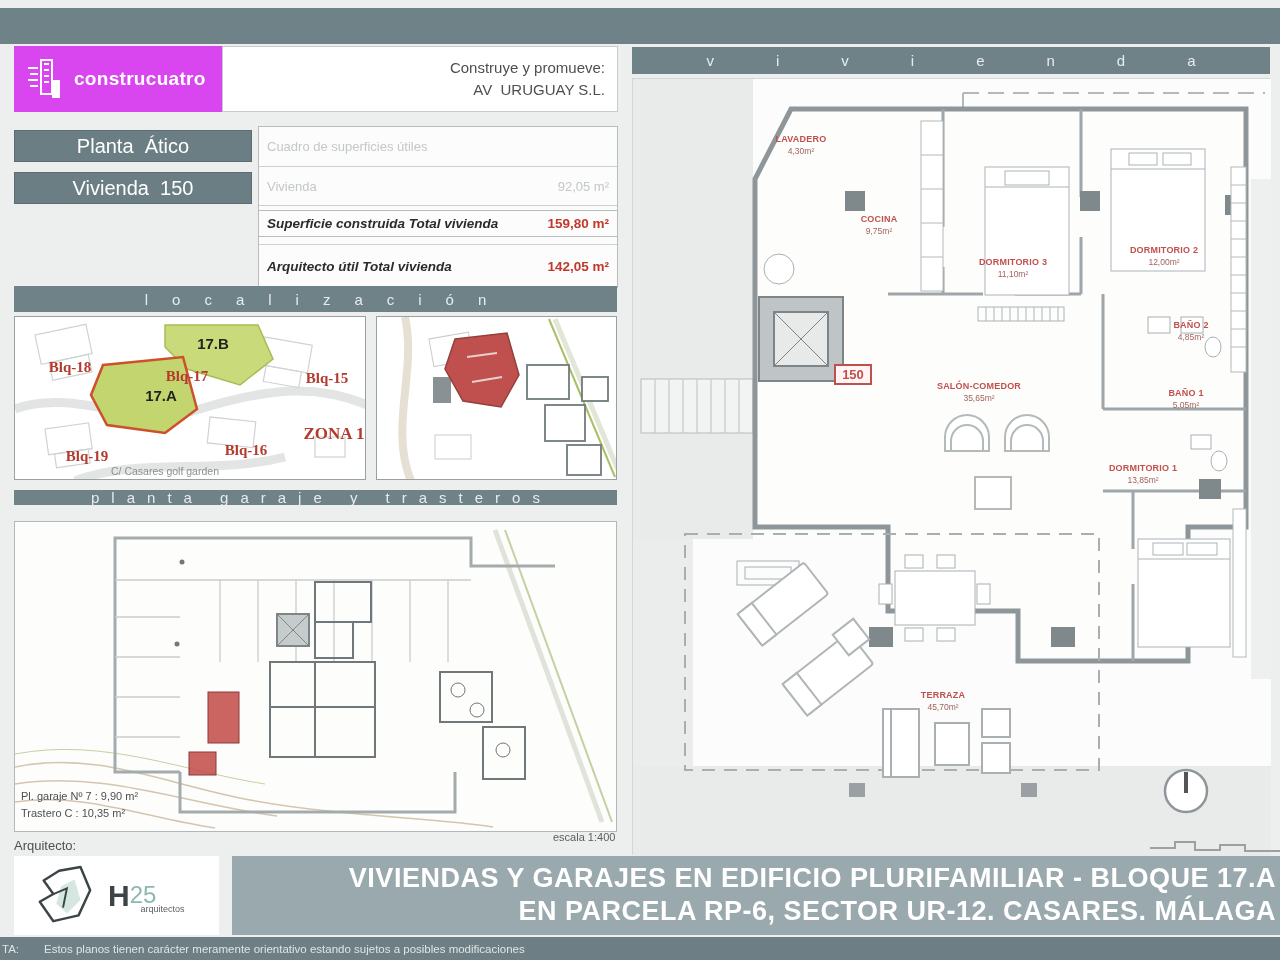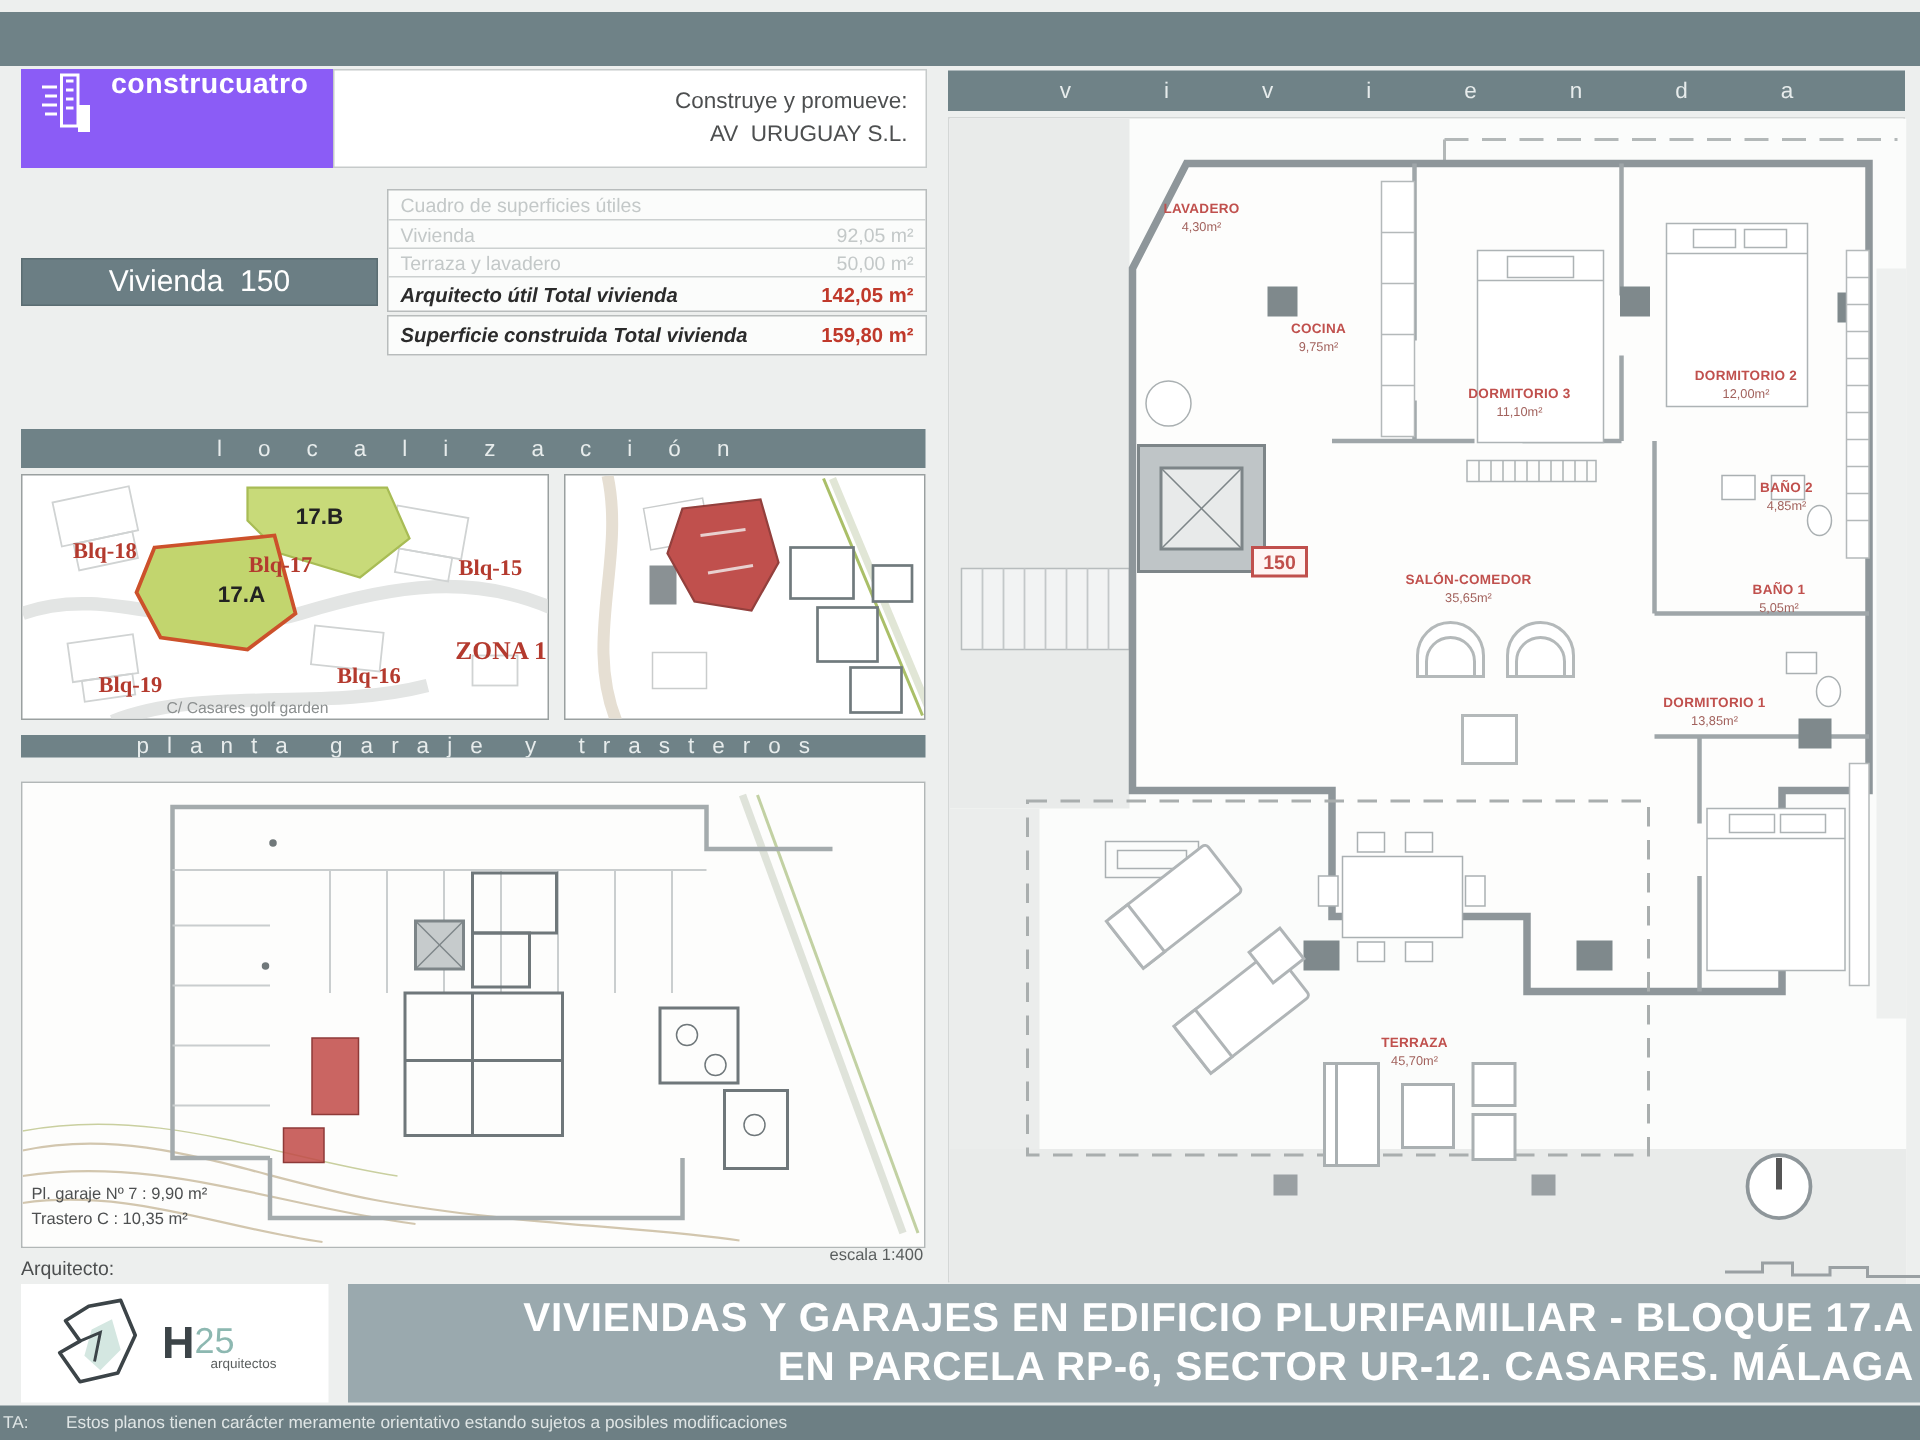--- a/index.html
+++ b/index.html
@@ -4,30 +4,30 @@
 <style>
   html,body{margin:0;padding:0;}
   body{width:1280px;height:960px;background:#edefee;font-family:"Liberation Sans",sans-serif;position:relative;overflow:hidden;}
   #sheet{position:absolute;inset:0;}
 
   .slate{background:#6f8287;}
   .bar-top{position:absolute;left:0;top:8;width:1280px;height:36px;}
   .hdr-bar{position:absolute;color:#e7ecec;font-size:15px;display:flex;align-items:center;justify-content:center;white-space:nowrap;overflow:hidden;}
 
   
-  .logo-box{position:absolute;left:14px;top:46px;width:232px;height:66px;background:#8b5cf6;display:flex;align-items:flex-start;gap:8px;padding-left:12px;box-sizing:border-box;}
+  .logo-box{position:absolute;left:14px;top:46px;width:232px;height:66px;background:#d946ef;display:flex;align-items:center;gap:8px;padding-left:12px;box-sizing:border-box;}
   .logo-text{color:#fff;font-weight:bold;font-size:19px;letter-spacing:.3px;}
   .promoter-box{position:absolute;left:222px;top:46px;width:396px;height:66px;background:#fff;border:1px solid #c6caca;box-sizing:border-box;text-align:right;padding:10px 12px 0 0;color:#4d4f50;font-size:15px;line-height:22px;}
   .pre{white-space:pre;}
 
   .tag-box{position:absolute;left:14px;width:238px;height:32px;background:#6b7e84;border:1px solid #5b6d72;color:#fff;font-size:20px;display:flex;align-items:center;justify-content:center;box-sizing:border-box;}
 
   
   .surf{position:absolute;left:258px;top:126px;width:360px;border:1px solid #b8bcbc;background:#fbfcfb;box-sizing:border-box;}
-  .surf-row{display:flex;justify-content:space-between;align-items:center;padding:0 8px;border-bottom:1px solid #ccd0d0;font-size:13px;height:18px;color:#c3c8c8;}
+  .surf-row{display:flex;justify-content:space-between;align-items:center;padding:10px 8px;border-bottom:1px solid #ccd0d0;font-size:13px;height:18px;color:#c3c8c8;}
   .surf-row:last-child{border-bottom:none;}
   .surf-title{height:19px;}
   .surf-total{height:22px;color:#2b2b2b;font-weight:bold;font-style:italic;font-size:13.5px;}
   .surf-total .val{color:#c0392b;font-style:normal;}
   .surf2{position:absolute;left:258px;top:210px;width:360px;height:27px;border:1px solid #b8bcbc;background:#fbfcfb;box-sizing:border-box;display:flex;justify-content:space-between;align-items:center;padding:0 8px;font-size:13.5px;font-weight:bold;font-style:italic;color:#2b2b2b;}
   .red-val{color:#c0392b;font-weight:bold;font-style:normal;}
 
   .map-box{position:absolute;background:#fff;border:1px solid #9aa0a0;box-sizing:border-box;overflow:hidden;}
 
   .scale-label{position:absolute;font-size:11px;color:#5a5e5e;}
@@ -75,20 +75,21 @@
       <rect x="26" y="24" width="8" height="18" fill="#ffffff"></rect>
     </svg>
     <span class="logo-text">construcuatro</span>
   </div>
 
   <div class="promoter-box">
     <div>Construye y promueve:</div>
     <div class="pre">AV  URUGUAY S.L.</div>
   </div>
 
+  <div class="tag-box pre" style="top:130px;">Planta  Ático</div>
   <div class="tag-box pre" style="top:172px;">Vivienda  150</div>
 
   <div class="surf">
     <div class="surf-row surf-title">
       <span>Cuadro de superficies útiles</span>
     </div>
     <div class="surf-row">
       <span>Vivienda</span>
       <span>92,05 m²</span>
     </div>

